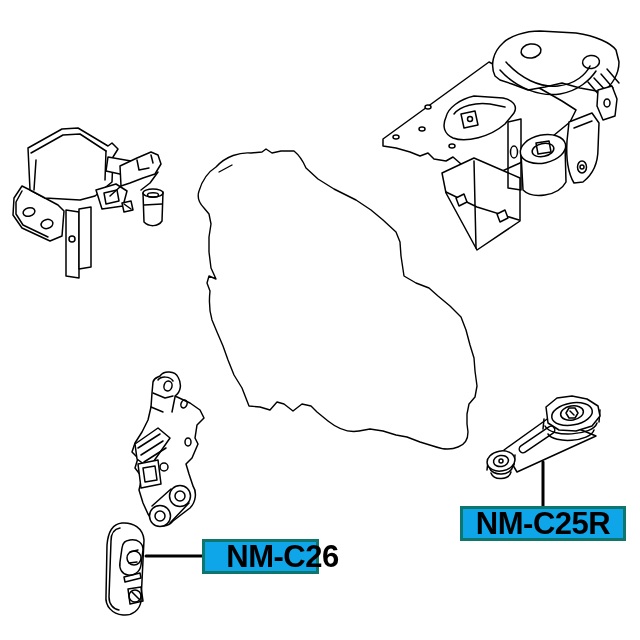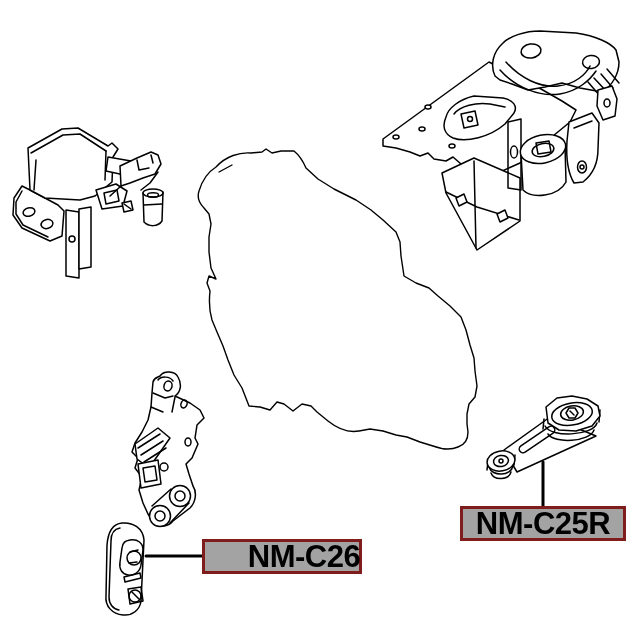--- a/index.html
+++ b/index.html
@@ -7,32 +7,32 @@
     position:relative;
     width:640px;height:640px;
     background:#fff;
     overflow:hidden;
     font-family:"Liberation Sans", sans-serif;
   }
   .stage svg{position:absolute;left:0;top:0;}
   .label-box{
     position:absolute;
     box-sizing:border-box;
-    border:3px solid #7f1d1d;
-    background:#a3a3a3;
+    border:3px solid #0f766e;
+    background:#0ea5e9;
     color:#000;
     display:flex;align-items:center;justify-content:center;
     font-weight:700;
     font-size:31px;
     letter-spacing:-0.5px;
     line-height:1;
     white-space:nowrap;
     cursor:pointer;
   }
-  #label-c26{left:202px;top:539px;width:160px;height:35px;padding-left:44px;}
+  #label-c26{left:202px;top:539px;width:117px;height:35px;padding-left:44px;}
   #label-c25r{left:460px;top:506px;width:166px;height:35px;}
 </style>
 </head>
 <body>
 
 <div class="stage">
 <svg width="640" height="640" viewBox="0 0 640 640" fill="none" stroke="#000" stroke-width="1.5" stroke-linejoin="round" stroke-linecap="round">
 
   <g stroke-width="1.4">
     <path d="M216,167 C226,156 240,152 251,153 L262,152 L266,149 L272,153 L281,151 L294,151

